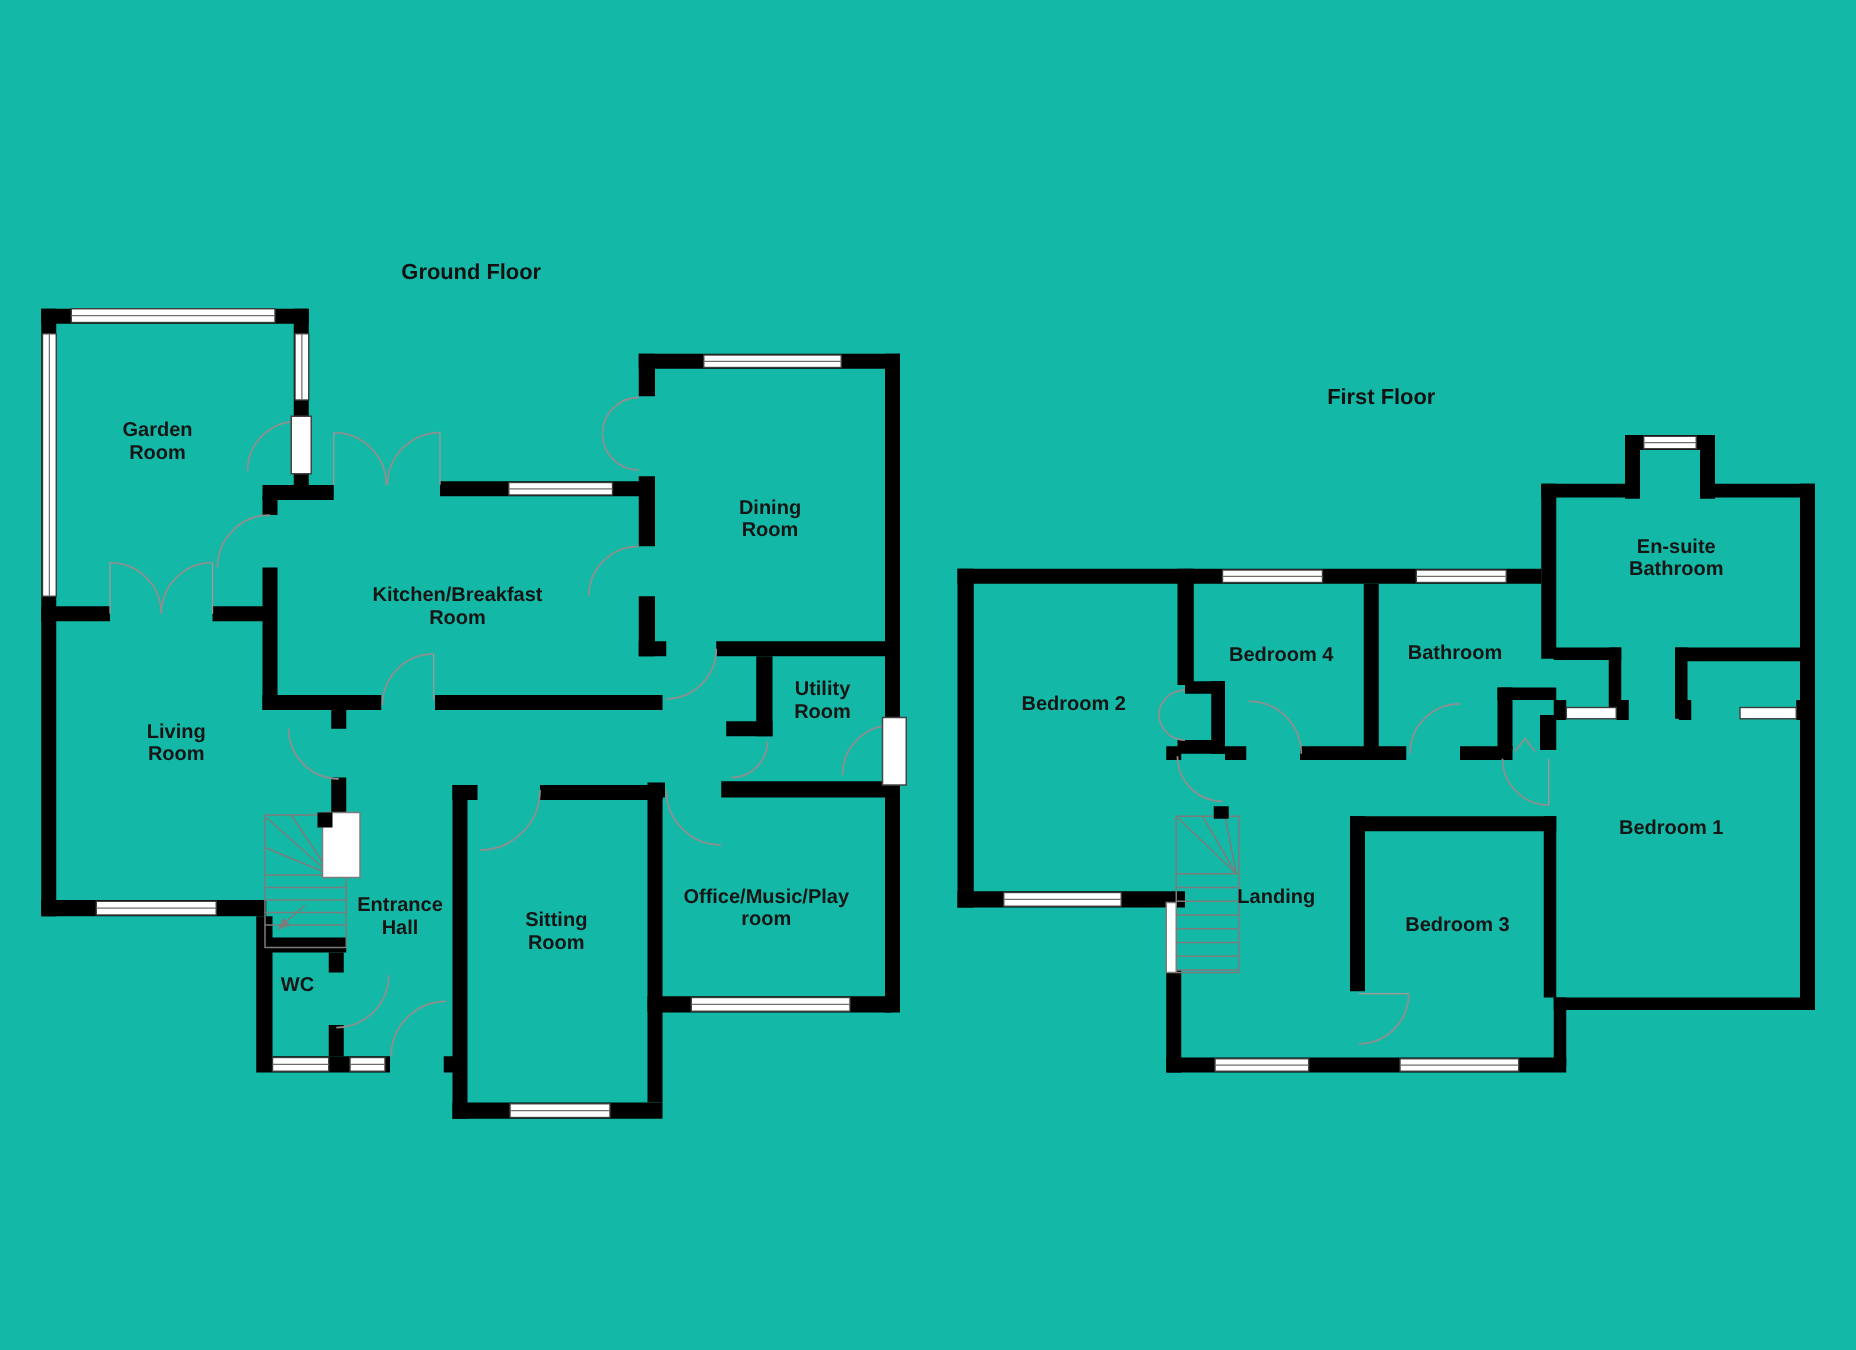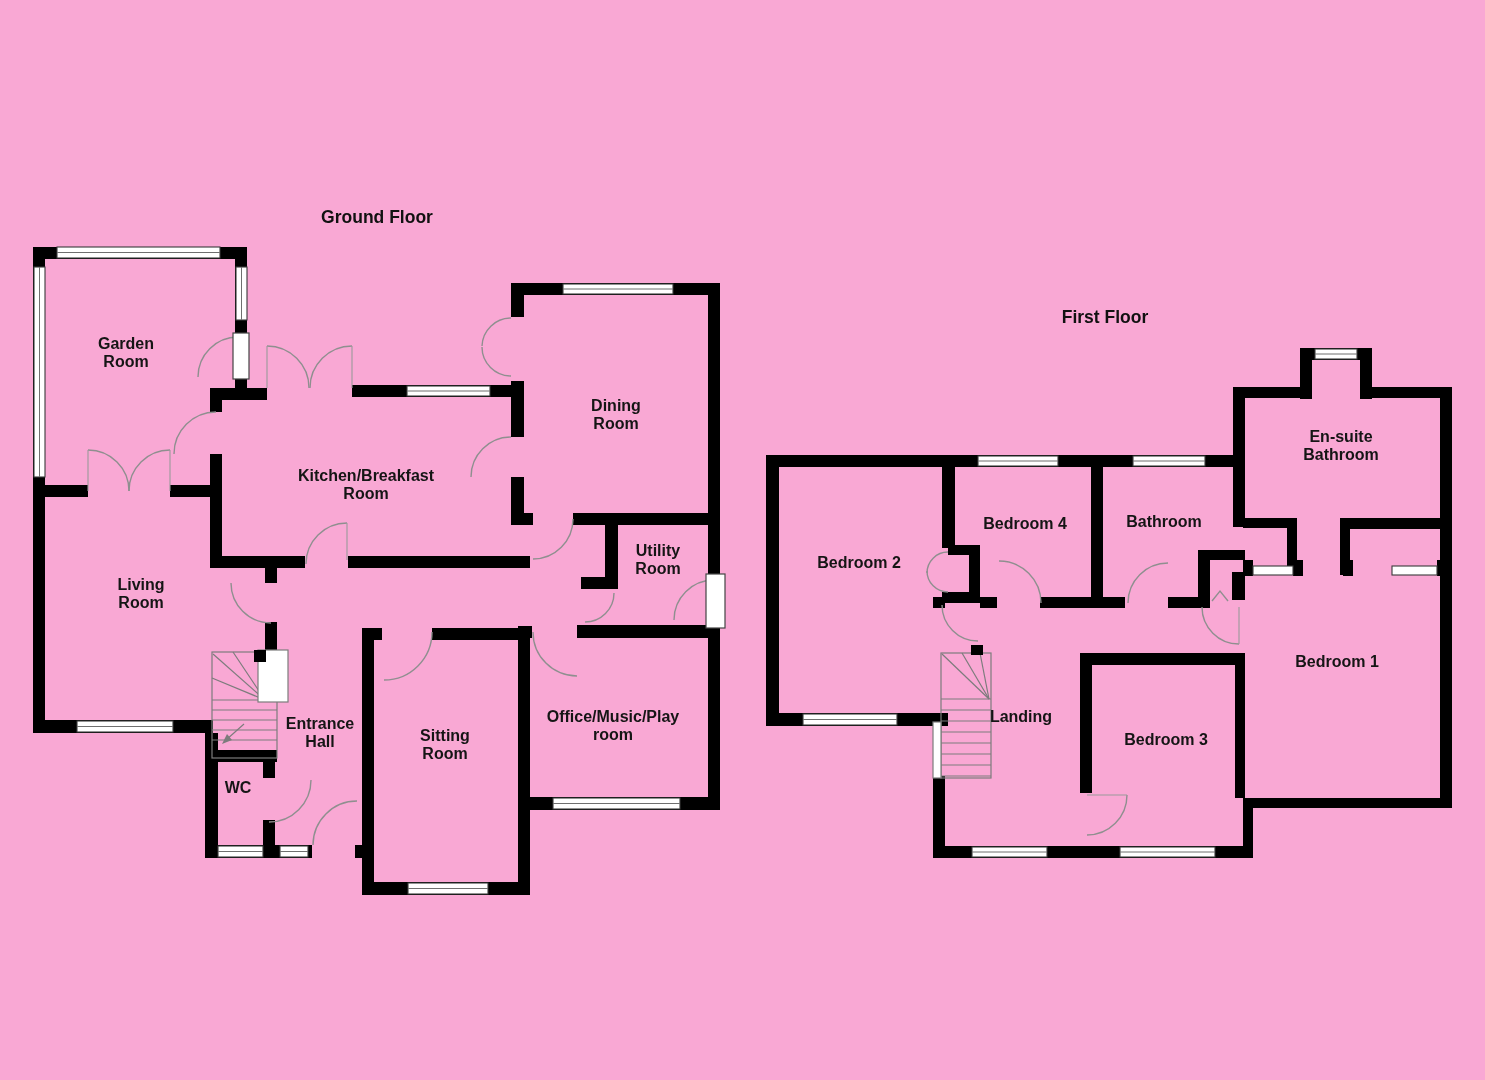--- a/index.html
+++ b/index.html
@@ -1,16 +1,16 @@
 <!DOCTYPE html>
 <html><head>
 <meta charset="utf-8">
 <style>
   html,body{margin:0;padding:0;background:#ffffff;}
-  .stage{position:relative;width:1485px;height:1080px;background:#f9a8d4;overflow:hidden;
+  .stage{position:relative;width:1485px;height:1080px;background:#14b8a6;overflow:hidden;
          font-family:"Liberation Sans", sans-serif;}
   svg{display:block}
   .wall{fill:#000000;stroke:none}
   .thin{stroke:#8f8f8f;stroke-width:1.4;fill:none}
   .thin2{stroke:#9a9a9a;stroke-width:1.1;fill:none}
   .leaf{fill:#ffffff;stroke:#444444;stroke-width:1.2}
   .win{fill:#ffffff;stroke:#3a3a3a;stroke-width:1.1}
   .winline{stroke:#6f6f6f;stroke-width:1}
   .stair{stroke:#7c7c7c;stroke-width:1.2;fill:none}
   .rail{fill:#ffffff;stroke:#7c7c7c;stroke-width:1.2}

